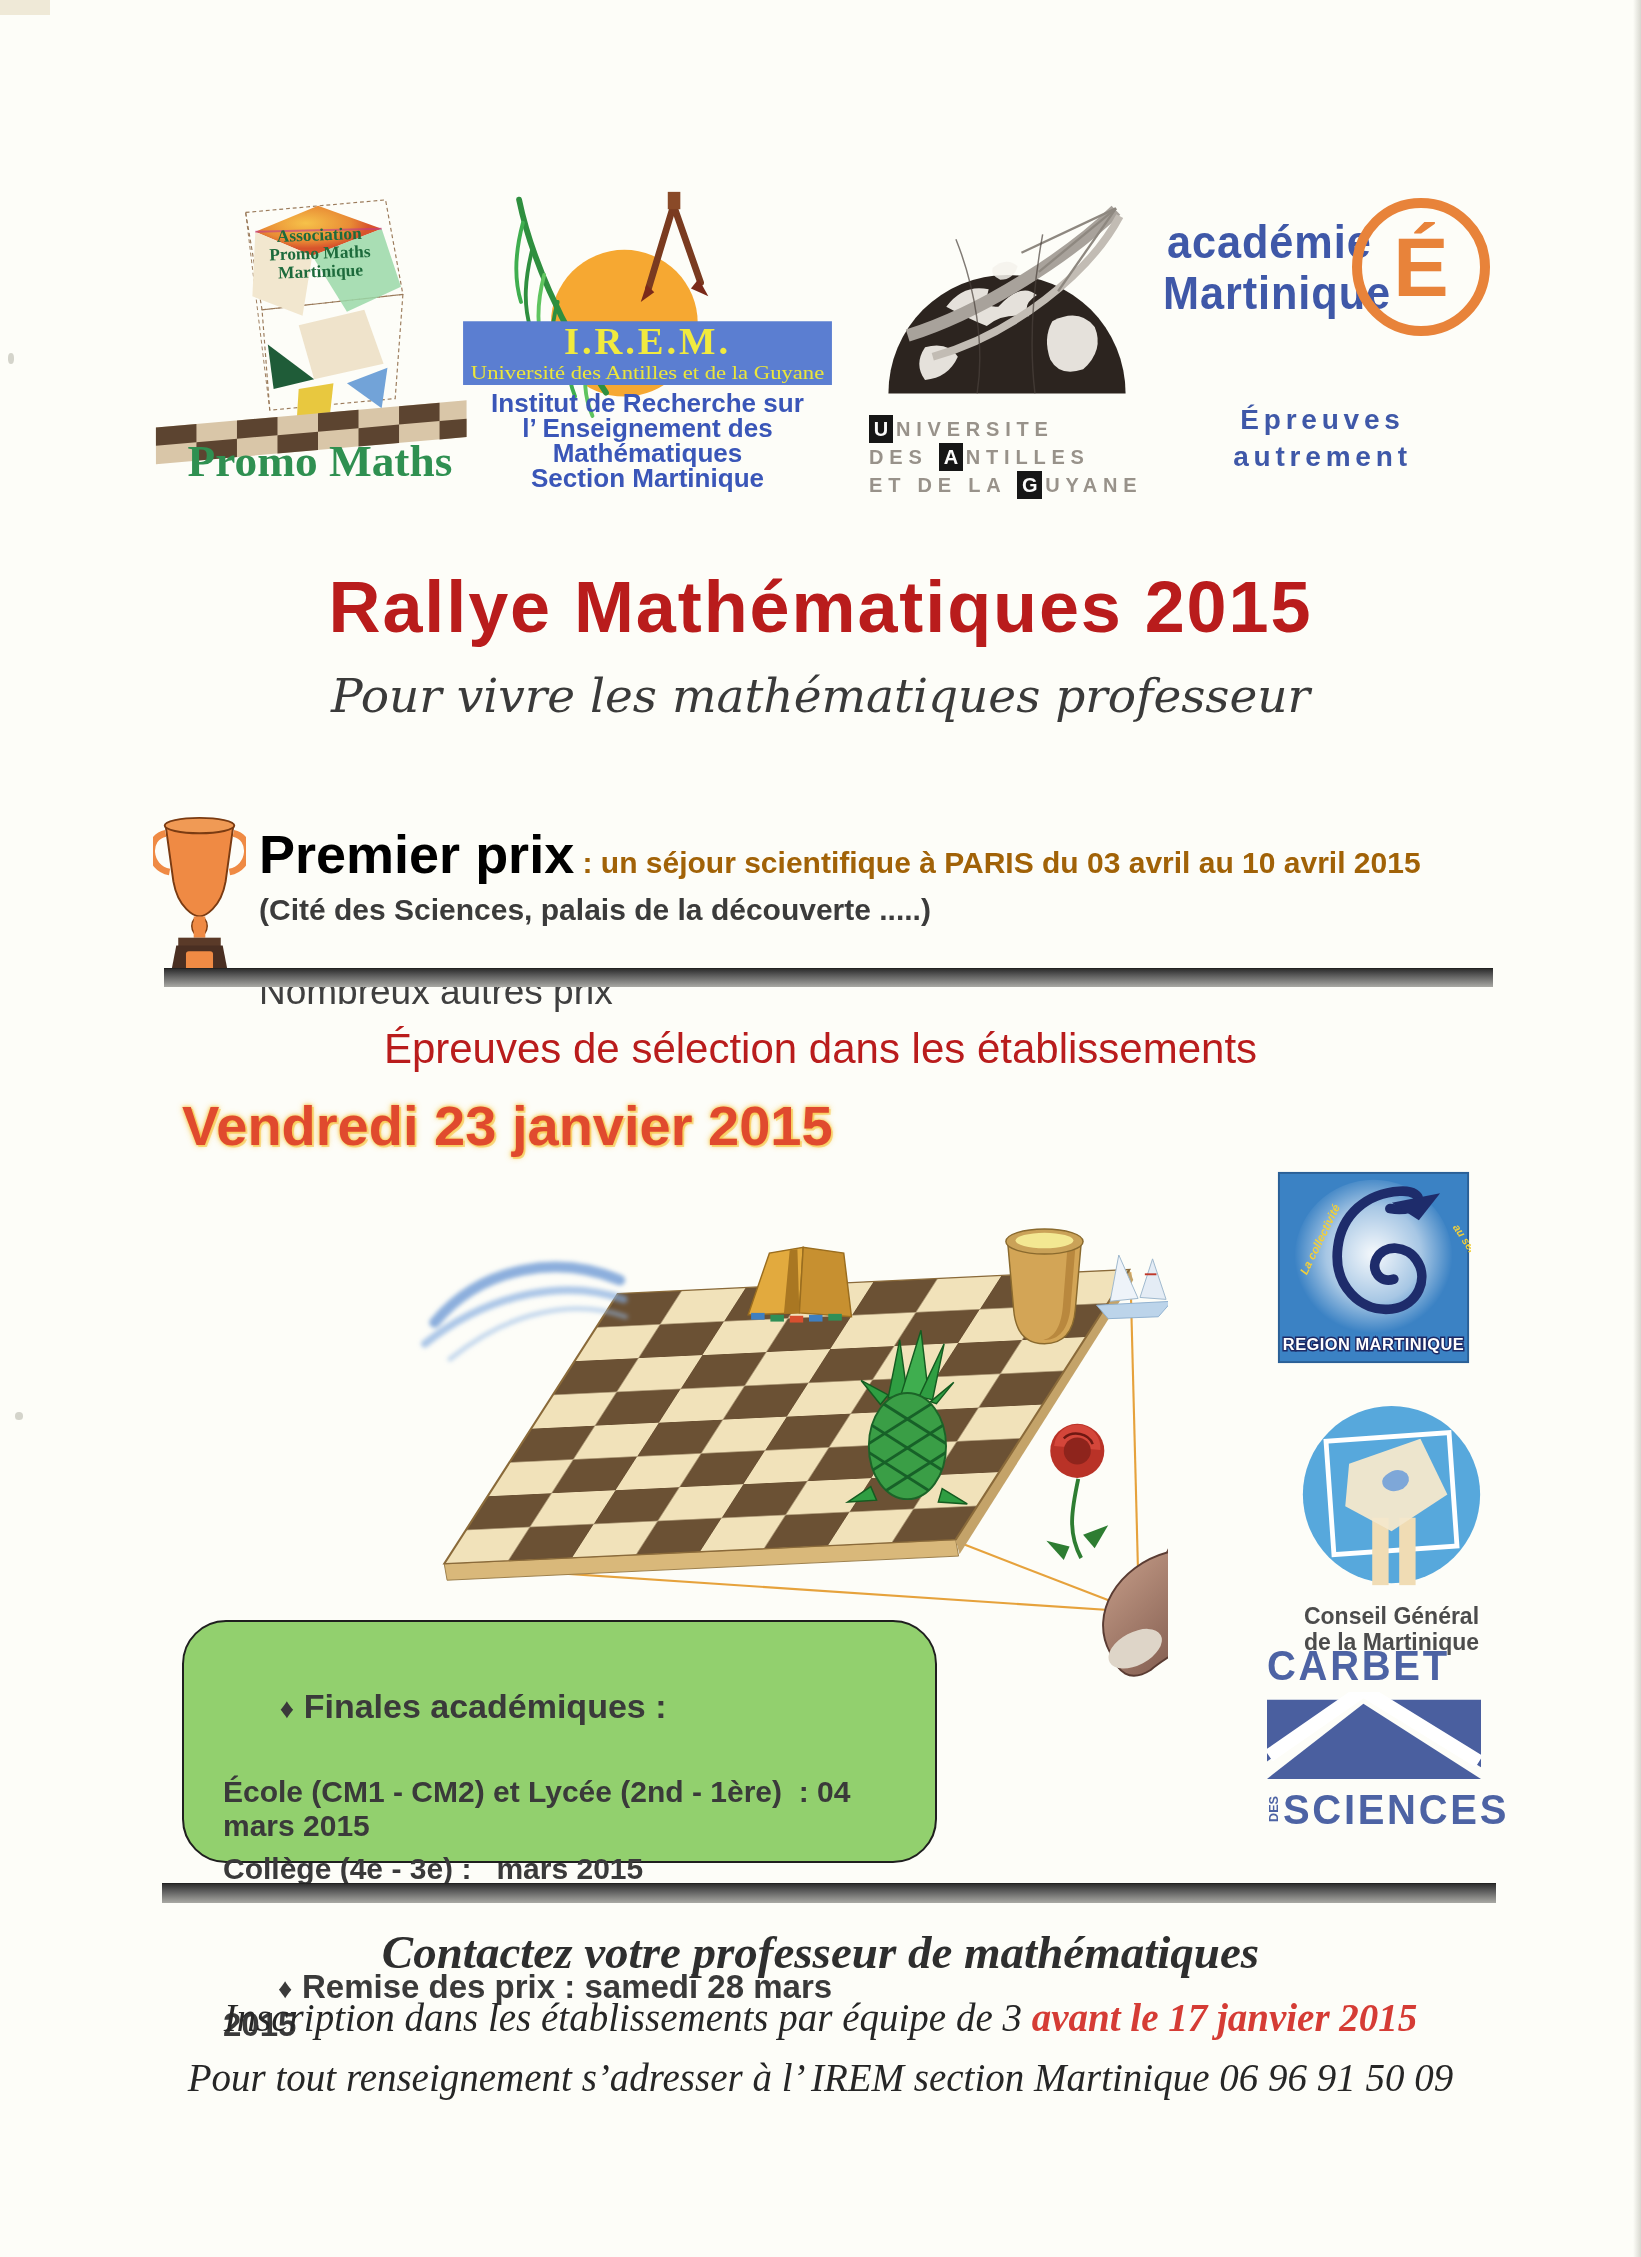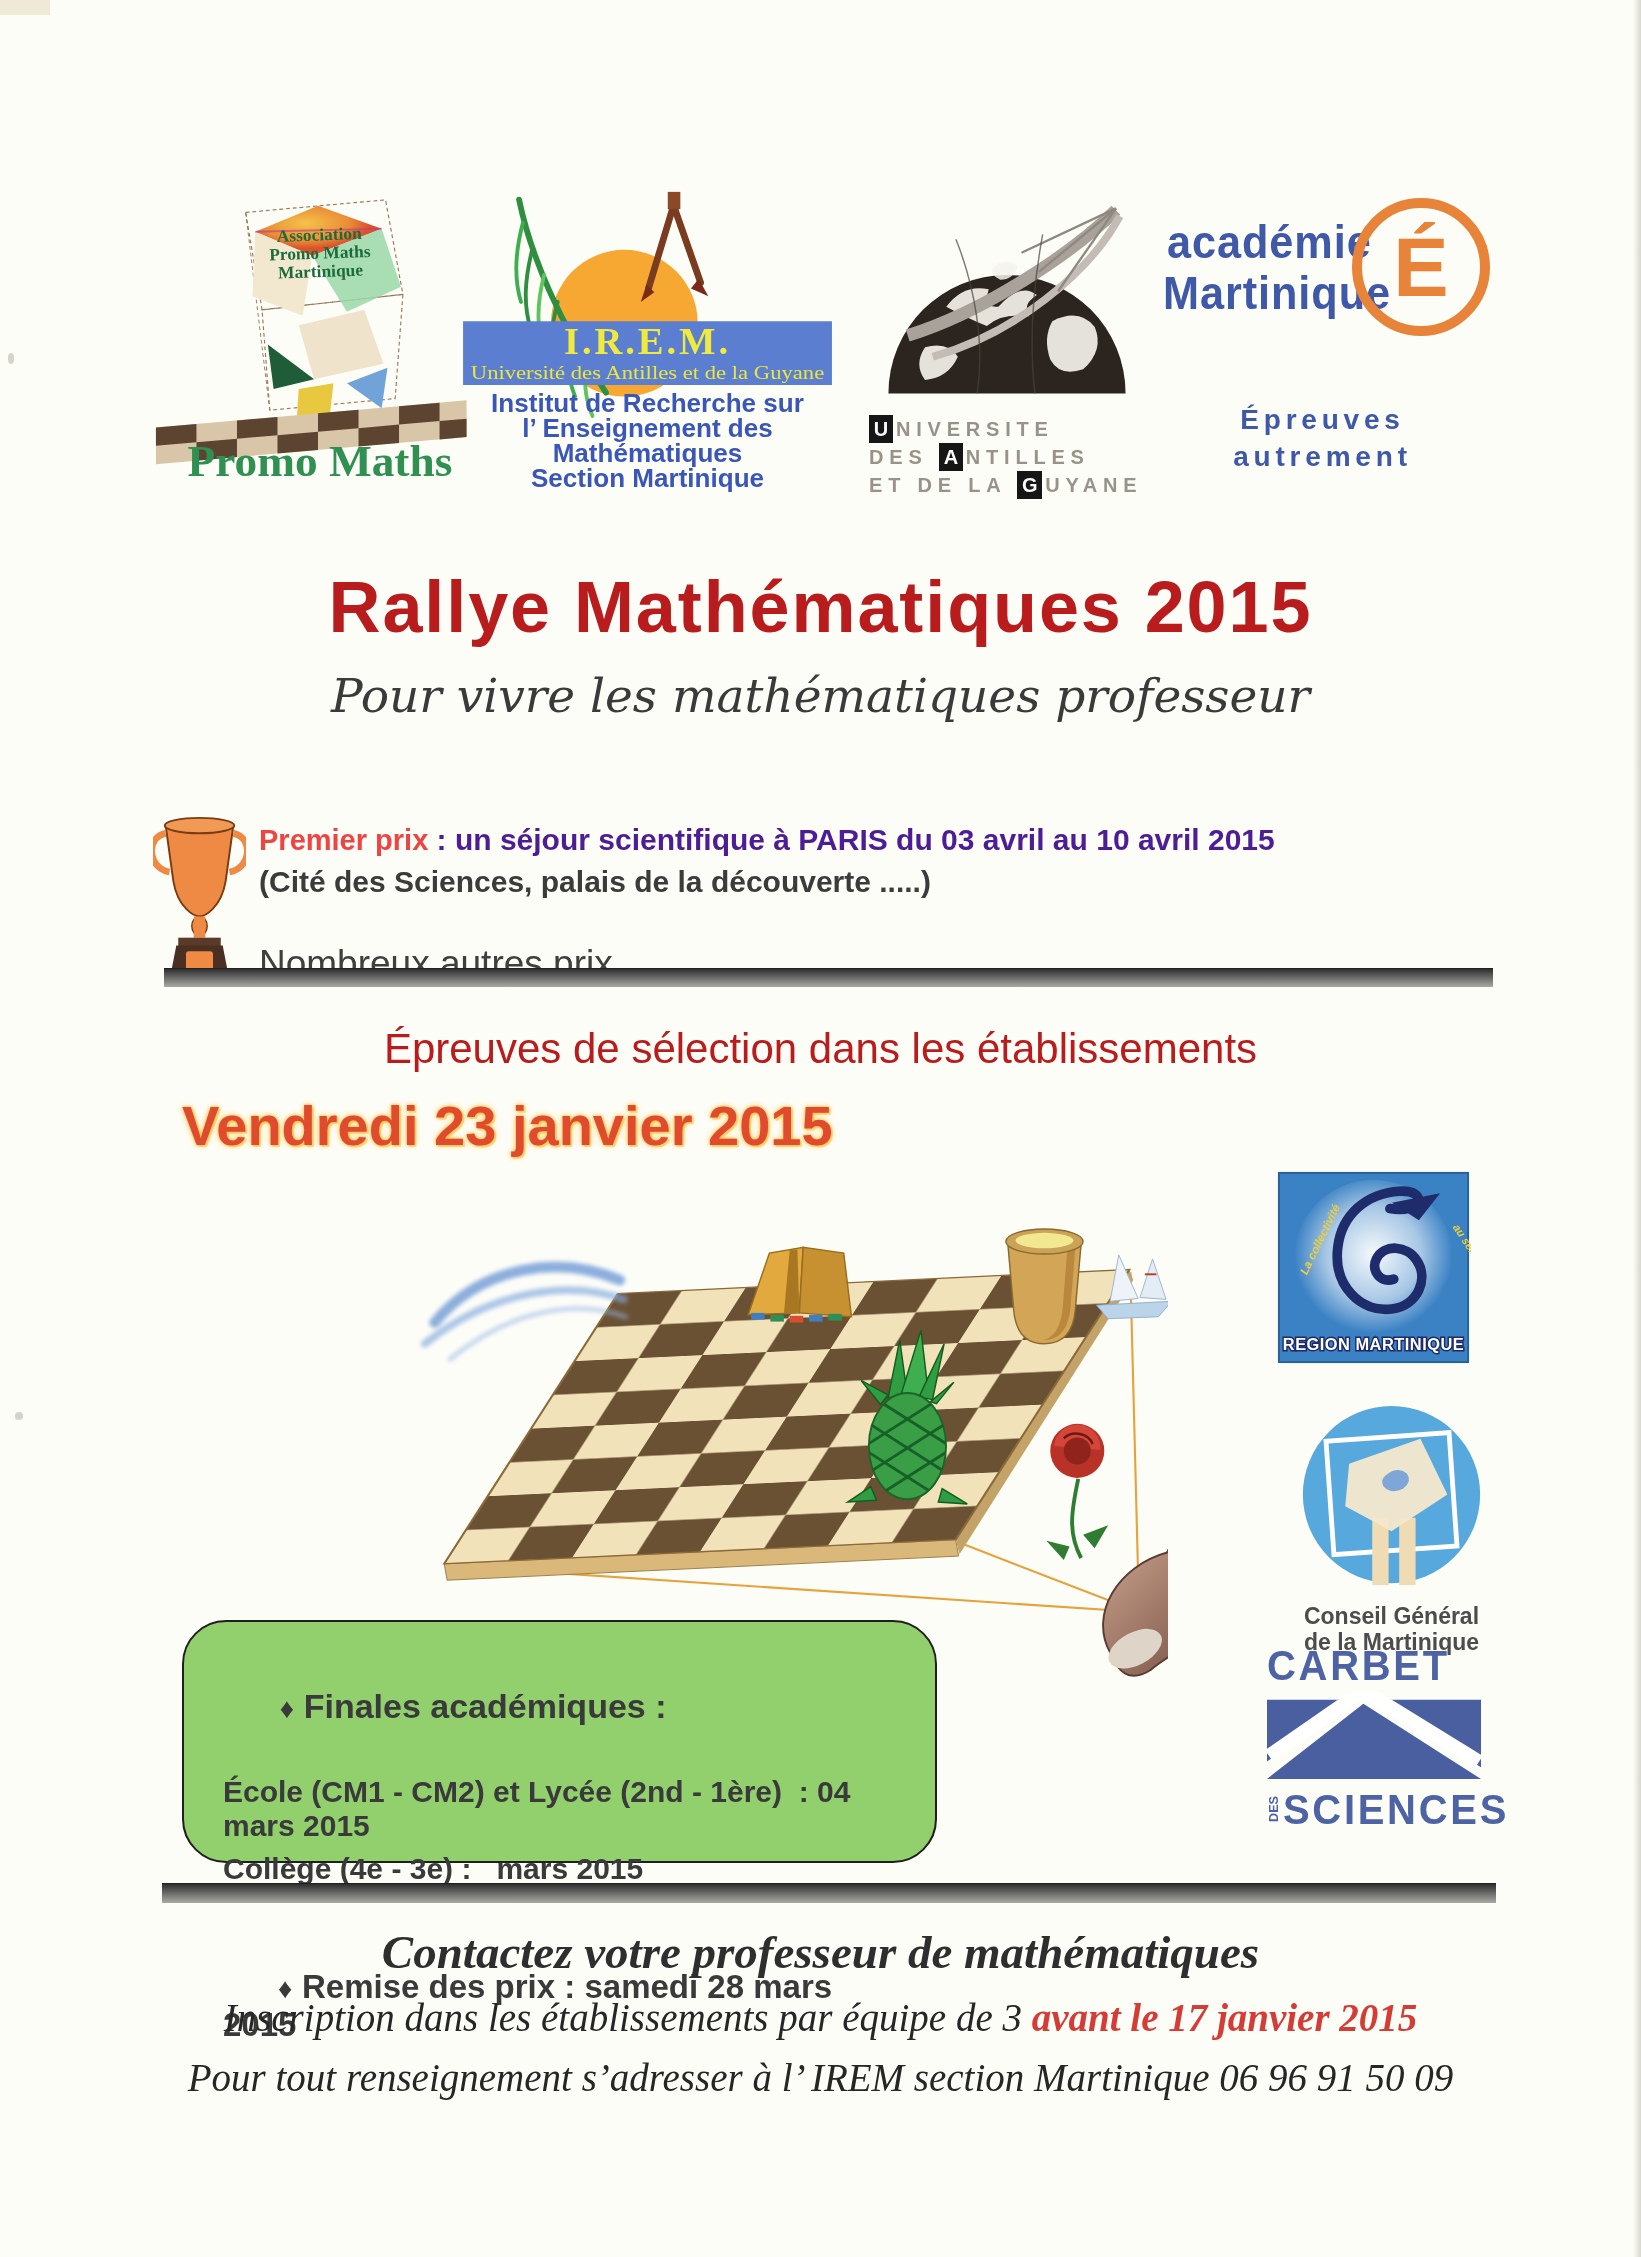--- a/index.html
+++ b/index.html
@@ -19,22 +19,22 @@
              display:flex;align-items:center;justify-content:center;}
   .acad-E{color:#e8833a;font-size:83px;font-weight:bold;line-height:1;}
   .acad-sub{color:#3f58a8;font-weight:bold;font-size:28px;letter-spacing:4.8px;
             text-align:center;line-height:37px;}
   
   .main-title{width:100%;text-align:center;color:#b91c1c;font-weight:bold;
               font-size:72px;letter-spacing:1.9px;}
   .sub-title{width:100%;text-align:center;color:#3a3a3a;font-size:47px;
              font-style:italic;font-family:"DejaVu Serif",serif;}
   
-  .prize-line1 .lbl{font-size:29px;font-weight:bold;color:#ef4444;margin-top:8px;}
-  .prize-line1 .dsc{font-size:30px;font-weight:bold;color:#4c1d95;margin-top:42px;}
+  .prize-line1 .lbl{font-size:54px;font-weight:bold;color:#000000;margin-top:8px;}
+  .prize-line1 .dsc{font-size:30px;font-weight:bold;color:#a16207;margin-top:42px;}
   .prize-line2{font-size:30px;font-weight:bold;color:#3b3b3b;margin-top:7.7px;}
   .prize-other{font-size:37px;color:#3f3f3f;margin-top:44px;}
   .divider{background:linear-gradient(to bottom,#2e2e2e 0%,#5a5a5a 35%,#a9a9a4 100%);
            border-top:1.9px solid #222;}
   
   .selection-heading{width:100%;text-align:center;font-size:42px;color:#b91c1c;}
   .selection-date{font-size:56px;font-weight:bold;color:#e04a2e;
       text-shadow:0 0 2.9px rgba(247,195,60,.95),0 0 6.8px rgba(247,195,60,.8),
                   1.9px 1.9px 0 rgba(247,195,60,.55);}
   

